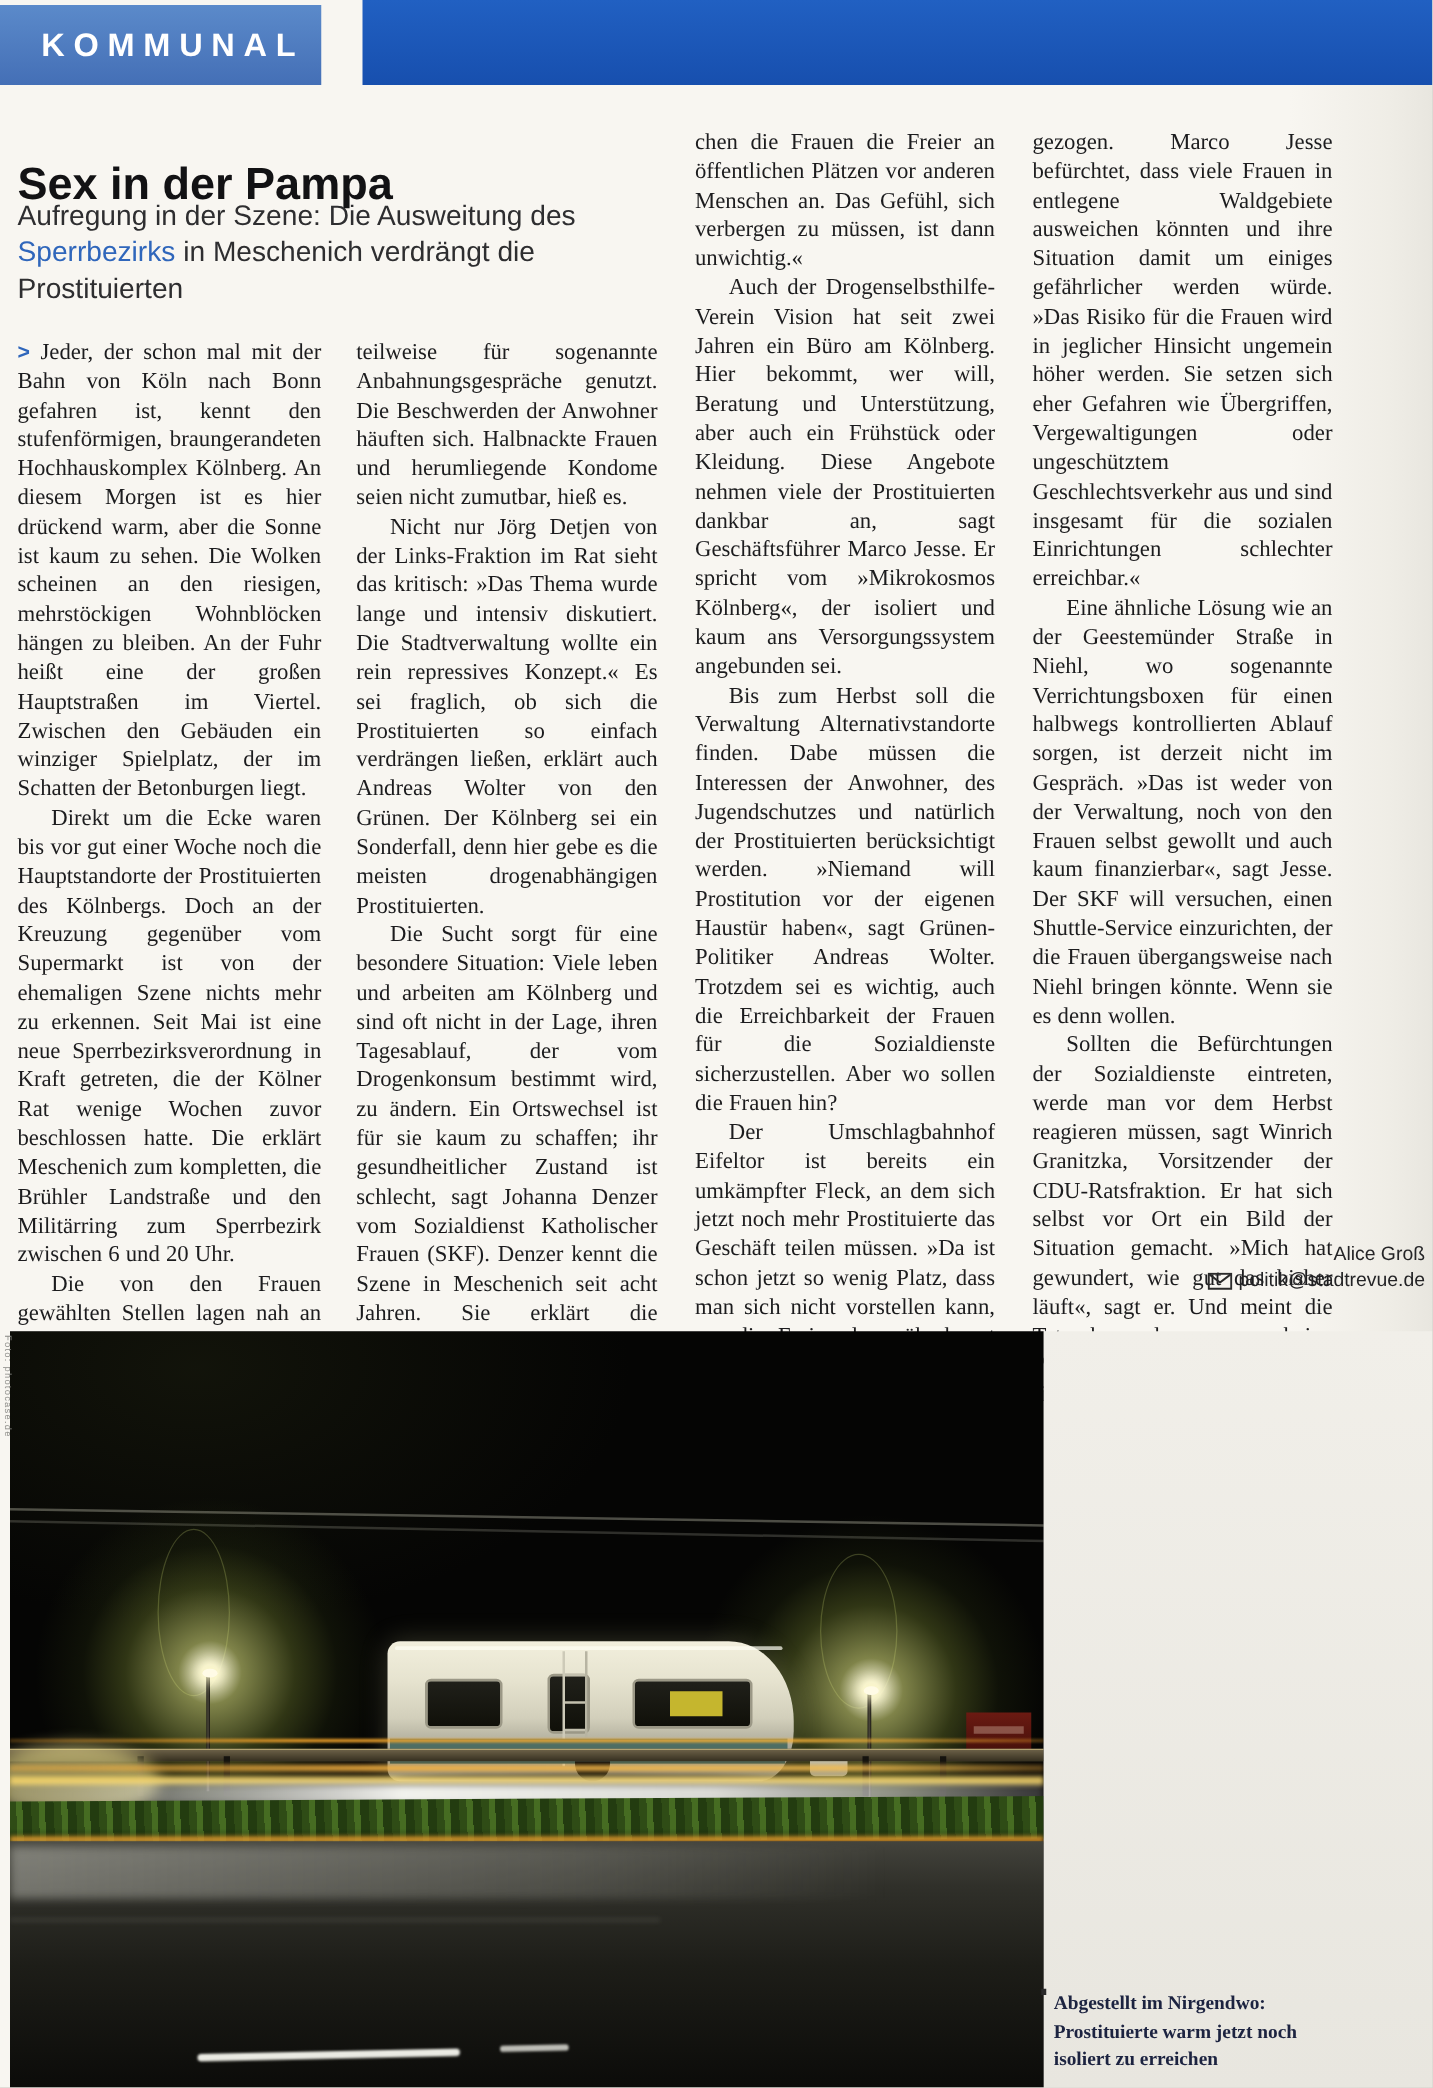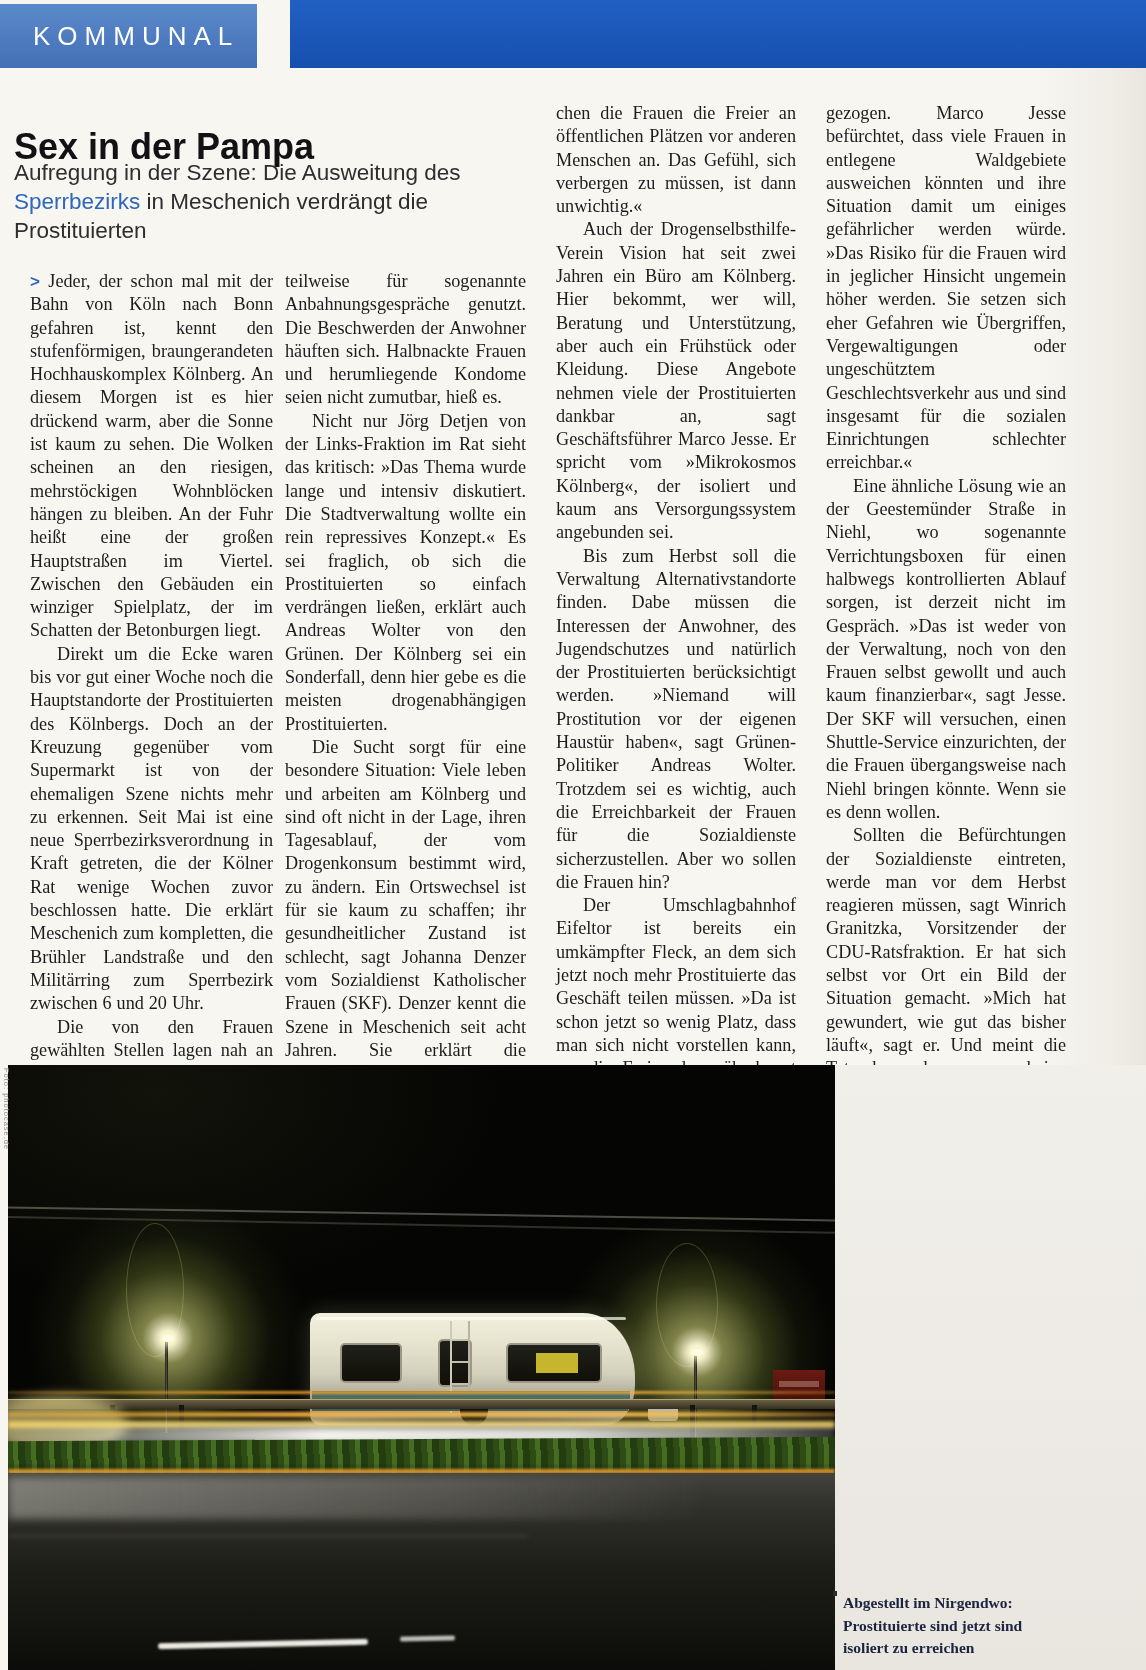--- a/index.html
+++ b/index.html
@@ -5,38 +5,38 @@
   html,body{margin:0;padding:0;background:#d8d6d0;}
   .page{
     position:relative;width:1146px;height:1670px;margin:0 auto;overflow:hidden;
     background:linear-gradient(90deg,#f8f6f1 0%,#f8f6f1 90%,#efede6 97%,#e8e6df 100%);
     font-family:"Liberation Serif","DejaVu Serif",serif;color:#1c1c1e;
   }
   
   .bar-light{position:absolute;left:0;top:4px;width:257px;height:64px;
     background:linear-gradient(180deg,#5b8aca,#446fb6);}
   .bar-light .section-label{display:block;line-height:64px;padding-left:33px;
-    font-family:"Liberation Sans","DejaVu Sans",sans-serif;font-weight:400;
+    font-family:"Liberation Sans","DejaVu Sans",sans-serif;font-weight:700;
     font-size:26px;letter-spacing:7px;color:#fff;}
   .bar-dark{position:absolute;left:290px;top:0;width:856px;height:68px;
     background:linear-gradient(180deg,#2160c2,#174fae);}
   
   .title{position:absolute;left:14px;top:104px;width:520px;
     font-family:"Liberation Sans","DejaVu Sans",sans-serif;
     font-weight:700;font-size:36px;line-height:1.05;color:#121214;}
   .subtitle{position:absolute;left:14px;top:158px;width:540px;
     font-family:"Liberation Sans","DejaVu Sans",sans-serif;
     font-size:22.5px;line-height:29px;color:#2e2e30;}
   .subtitle .hl{color:#2f66bb;margin-top:16px;}
   
   .col{position:absolute;font-size:18.2px;line-height:23.3px;}
   .col p{margin:0;text-align:justify;text-indent:27px;
     hyphens:auto;-webkit-hyphens:auto;word-spacing:0.02em;}
   .col p.ni{text-indent:0;}
-  .col-1{left:30px;top:270px;width:243px;}
+  .col-1{left:14px;top:270px;width:243px;}
   .col-2{left:285px;top:270px;width:241px;}
   .col-3{left:556px;top:102px;width:240px;}
   .col-4{left:826px;top:102px;width:240px;}
   .lead{color:#2f66bb;font-family:"Liberation Sans","DejaVu Sans",sans-serif;
     font-weight:700;font-size:17px;}
   
   .author{position:absolute;left:826px;top:994px;width:314px;text-align:right;
     font-family:"Liberation Sans","DejaVu Sans",sans-serif;color:#242426;}
   .author .name{font-size:15.5px;line-height:19px;}
   .author .mailrow{display:flex;justify-content:flex-end;align-items:center;
@@ -160,20 +160,32 @@
     <p>Auch der Drogenselbsthilfe-Verein Vision hat seit zwei Jahren ein Büro am Kölnberg. Hier bekommt, wer will, Beratung und Unterstützung, aber auch ein Frühstück oder Kleidung. Diese Angebote nehmen viele der Prostituierten dankbar an, sagt Geschäftsführer Marco Jesse. Er spricht vom »Mikrokosmos Kölnberg«, der isoliert und kaum ans Versorgungssystem angebunden sei.</p>
     <p>Bis zum Herbst soll die Verwaltung Alternativstandorte finden. Dabe müssen die Interessen der Anwohner, des Jugendschutzes und natürlich der Prostituierten berücksichtigt werden. »Niemand will Prostitution vor der eigenen Haustür haben«, sagt Grünen- Politiker Andreas Wolter. Trotzdem sei es wichtig, auch die Erreichbarkeit der Frauen für die Sozialdienste sicherzustellen. Aber wo sollen die Frauen hin?</p>
     <p>Der Umschlagbahnhof Eifeltor ist bereits ein umkämpfter Fleck, an dem sich jetzt noch mehr Prostituierte das Geschäft teilen müssen. »Da ist schon jetzt so wenig Platz, dass man sich nicht vorstellen kann, wo die Freier denn überhaupt anhalten sollen«, sagt Denzer. Ein Großteil der Wohnwagen aus dem Süden ist bereits hierher oder nach Frechen um-</p>
   </div>
   <div class="col col-4">
     <p class="ni">gezogen. Marco Jesse befürchtet, dass viele Frauen in entlegene Waldgebiete ausweichen könnten und ihre Situation damit um einiges gefährlicher werden würde. »Das Risiko für die Frauen wird in jeglicher Hinsicht ungemein höher werden. Sie setzen sich eher Gefahren wie Übergriffen, Vergewaltigungen oder ungeschütztem Geschlechtsverkehr aus und sind insgesamt für die sozialen Einrichtungen schlechter erreichbar.«</p>
     <p>Eine ähnliche Lösung wie an der Geestemünder Straße in Niehl, wo sogenannte Verrichtungsboxen für einen halbwegs kontrollierten Ablauf sorgen, ist derzeit nicht im Gespräch. »Das ist weder von der Verwaltung, noch von den Frauen selbst gewollt und auch kaum finanzierbar«, sagt Jesse. Der SKF will versuchen, einen Shuttle-Service einzurichten, der die Frauen übergangsweise nach Niehl bringen könnte. Wenn sie es denn wollen.</p>
     <p>Sollten die Befürchtungen der Sozialdienste eintreten, werde man vor dem Herbst reagieren müssen, sagt Winrich Granitzka, Vorsitzender der CDU-Ratsfraktion. Er hat sich selbst vor Ort ein Bild der Situation gemacht. »Mich hat gewundert, wie gut das bisher läuft«, sagt er. Und meint die Tatsache, dass nun keine Prostituierten mehr zu sehen sind.</p>
   </div>
 
+  <div class="author">
+    <div class="name">Alice Groß</div>
+    <div class="mailrow">
+      <span>
+        <svg width="20" height="14" viewBox="0 0 20 14">
+          <rect x="1" y="1" width="18" height="12" fill="none" stroke="#2b2b2b" stroke-width="1.6"></rect>
+          <path d="M1.5 1.5 L10 8 L18.5 1.5" fill="none" stroke="#2b2b2b" stroke-width="1.6"></path>
+        </svg>
+      </span>
+      <span>politik@stadtrevue.de</span>
+    </div>
+  </div>
 
   <div class="photo">
     <div class="sky-tint"></div>
     <div class="pline p1"></div>
     <div class="pline p2"></div>
     <div class="flare left"></div>
     <div class="flare right"></div>
     <div class="glow left"></div>
     <div class="glow right"></div>
     <div class="pole left"></div>
@@ -225,19 +237,19 @@
       <div class="dash1"></div>
       <div class="dash2"></div>
     </div>
   </div>
 
   <div class="photo-side"></div>
 
   <div class="cap-marker"></div>
   <div class="caption">
     <div>Abgestellt im Nirgendwo:</div>
-    <div>Prostituierte sind jetzt sind</div>
+    <div>Prostituierte warm jetzt noch</div>
     <div>isoliert zu erreichen</div>
   </div>
 
   <div class="credit">Foto: photocase.de</div>
 
 </div>
 
 </body></html>

